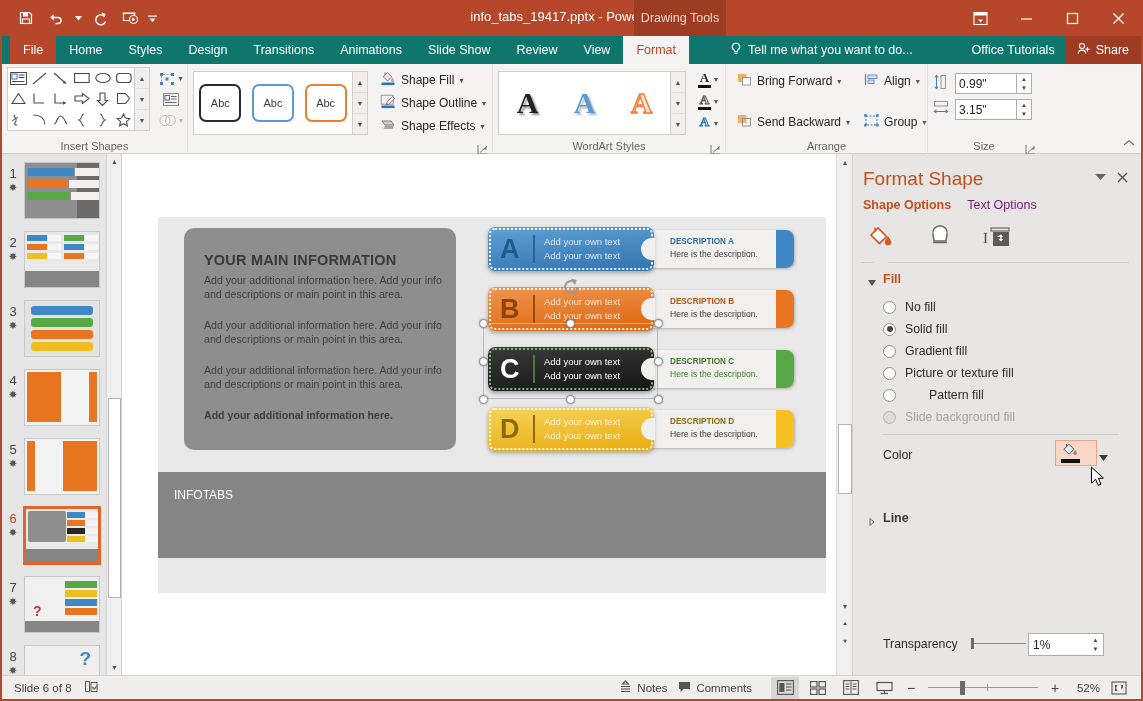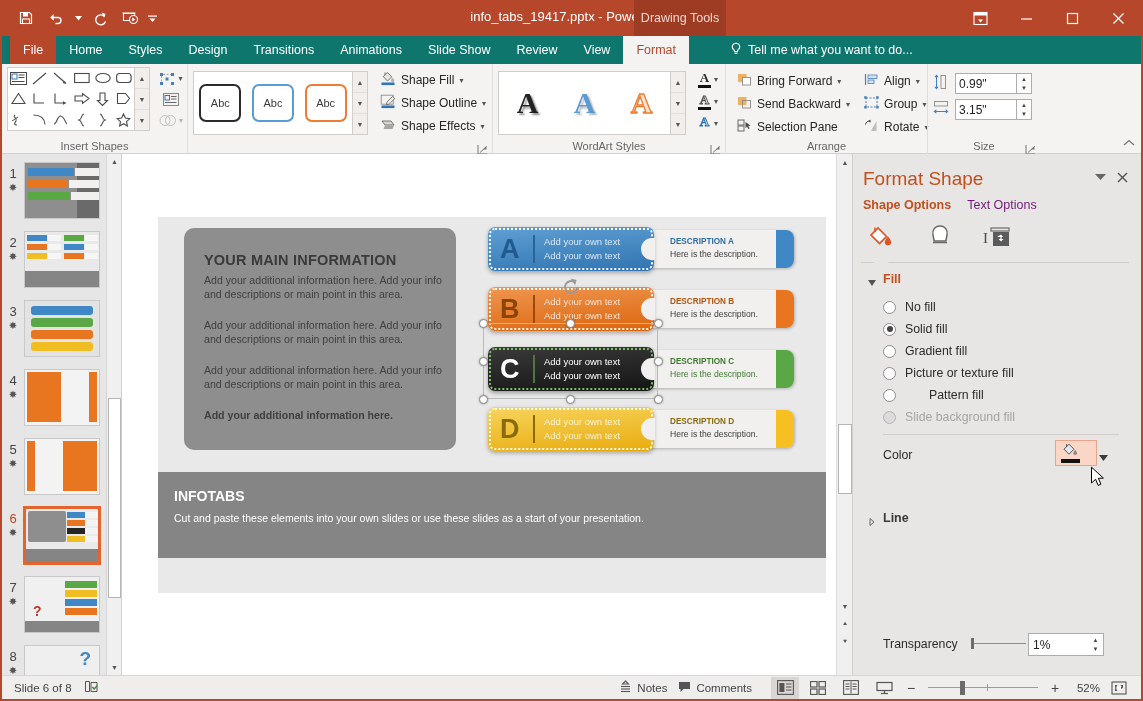--- a/index.html
+++ b/index.html
@@ -127,21 +127,21 @@
   .wa-cmds { display: flex; flex-direction: column; gap: 1px; margin-left: 5px; padding-top: 2px; }
   .wa-btn {
     width: 34px; height: 21px; display:flex; align-items:center; justify-content:center; gap:3px;
     cursor:pointer; border: 1px solid transparent;
   }
   .wa-glyph { font-size: 13px; font-weight: bold; font-family: "Liberation Serif", serif; line-height: 1; }
   .wa-underline { height: 3px; width: 13px; margin-top: 1px; }
 
   
   .arrange-cols { display: flex; gap: 2px; padding-top: 3px; }
-  .arrange-col { display: flex; flex-direction: column; gap: 1px; text-align: center; }
+  .arrange-col { display: flex; flex-direction: column; gap: 19px; text-align: center; }
 
   
   .size-rows { display: flex; flex-direction: column; gap: 5px; padding-top: 6px; }
   .size-row { display: flex; align-items: center; gap: 6px; }
   .size-input {
     width: 62px; height: 21px; border: 1px solid #adadad; background: #fff;
     font-size: 12px; padding: 0 3px; color: #222; font-family: "Liberation Sans", sans-serif;
   }
   .spinner { display: flex; flex-direction: column; width: 15px; height: 21px; border: 1px solid #adadad; border-left: none; background: #fdfdfd; }
   .spinner div { flex:1; display:flex; align-items:center; justify-content:center; font-size:6px; color:#444; cursor: pointer; }
@@ -239,21 +239,21 @@
   }
   .sel-frame { position: absolute; border: 1px solid #b9b9b9; z-index: 4; pointer-events:none; }
   .rotate-handle {
     position: absolute; width: 20px; height: 20px; z-index: 9;
   }
   .rot-stem { position: absolute; width: 1px; background: #9a9a9a; z-index: 6; }
 
   .infotabs-box {
     position: absolute; left: 0; top: 255px; width: 668px; height: 86px; background: #858585;
   }
-  .infotabs-title { position: absolute; left: 16px; top: 16px; font-size: 14px; font-weight: bold; color: #fff; }
+  .infotabs-title { position: absolute; left: 16px; top: 16px; font-size: 12px; font-weight: normal; color: #fff; }
   .infotabs-sub { position: absolute; left: 16px; top: 40px; font-size: 10.5px; color: #fff; }
 
   .cursor-arrow { position: absolute; z-index: 50; pointer-events: none; }
 
   
   .fpane {
     position: relative; width: 289px; background: #e8e6e4; border-left: 1px solid #d2cfcd;
     flex-shrink: 0;
   }
   .fp-title { position: absolute; left: 10px; top: 14px; font-size: 19px; color: #c0501f; }
@@ -409,20 +409,34 @@
       <div class="tab active">Format</div>
     </div>
     <div class="tellme">
       <span>
         <svg width="12" height="14" viewBox="0 0 12 14">
             <path fill="none" stroke="#fff" stroke-width="1.1" d="M6 1.2a3.6 3.6 0 0 0-2.2 6.5c.5.4.8 1 .8 1.6v.5h2.8v-.5c0-.6.3-1.2.8-1.6A3.6 3.6 0 0 0 6 1.2z"></path>
             <line x1="4.7" y1="11.3" x2="7.3" y2="11.3" stroke="#fff" stroke-width="1.1"></line>
           </svg>
       </span>
       <span>Tell me what you want to do...</span>
+    </div>
+    <div class="right-tabs">
+      <div class="office-tut">Office Tutorials</div>
+      <div class="share-btn">
+        <span>
+          <svg width="14" height="13" viewBox="0 0 14 13">
+              <circle cx="5" cy="4" r="2.5" fill="none" stroke="#fff" stroke-width="1.1"></circle>
+              <path fill="none" stroke="#fff" stroke-width="1.1" d="M1.3 11.5c0-2 1.7-3.4 3.7-3.4s3.7 1.4 3.7 3.4"></path>
+              <line x1="10.5" y1="5" x2="10.5" y2="9.5" stroke="#fff" stroke-width="1.1"></line>
+              <line x1="8.3" y1="7.2" x2="12.7" y2="7.2" stroke="#fff" stroke-width="1.1"></line>
+            </svg>
+        </span>
+        <span>Share</span>
+      </div>
     </div>
   </div>
 
   <div class="ribbon">
 
     <div class="rgroup" style="width:185px; display:flex;">
       <div style="display:flex;">
         <div class="shapes-gallery">
           <div class="shape-cell">
               <svg width="17" height="13" viewBox="0 0 17 13">
@@ -989,21 +1003,20 @@
         <div class="rot-stem" style="left:412.5px; top:78px; height:28px;"></div>
         <div class="rotate-handle" style="left:403px; top:60px;">
           <svg width="20" height="20" viewBox="0 0 20 20">
             <path fill="none" stroke="#9a9a9a" stroke-width="2" d="M16 10a6 6 0 1 1-2.2-4.6"></path>
             <path fill="#9a9a9a" d="M9.6 1.4 15.6 3l-1.4 5.2z"></path>
           </svg>
         </div>
 
         <div class="infotabs-box">
           <div class="infotabs-title">INFOTABS</div>
-          <div class="infotabs-sub">Cut and paste these elements into your own slides or use these slides as a start of your presentation.</div>
         </div>
       </div>
 
       <div class="slide-scroll">
         <div class="ss-btn" style="position:absolute;top:0;">▲</div>
         <div class="ss-thumb" style="top:270px;height:70px;"></div>
         <div class="ss-btn" style="position:absolute;top:444px;">▼</div>
         <div class="ss-btn" style="position:absolute;top:462px;">⯅</div>
         <div class="ss-btn" style="position:absolute;top:480px;">⯆</div>
       </div>

